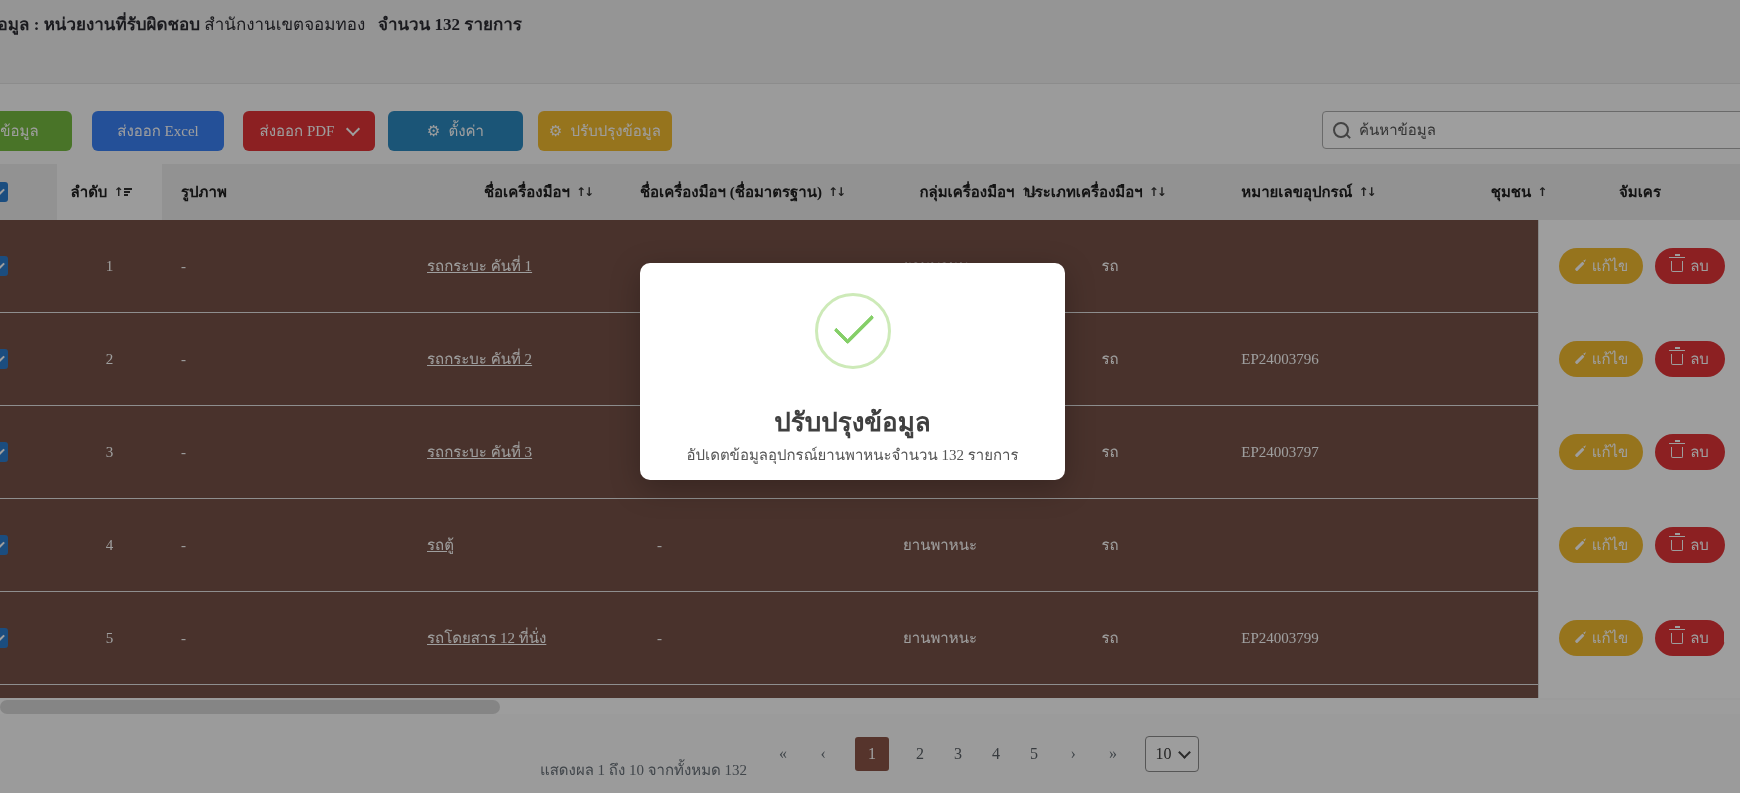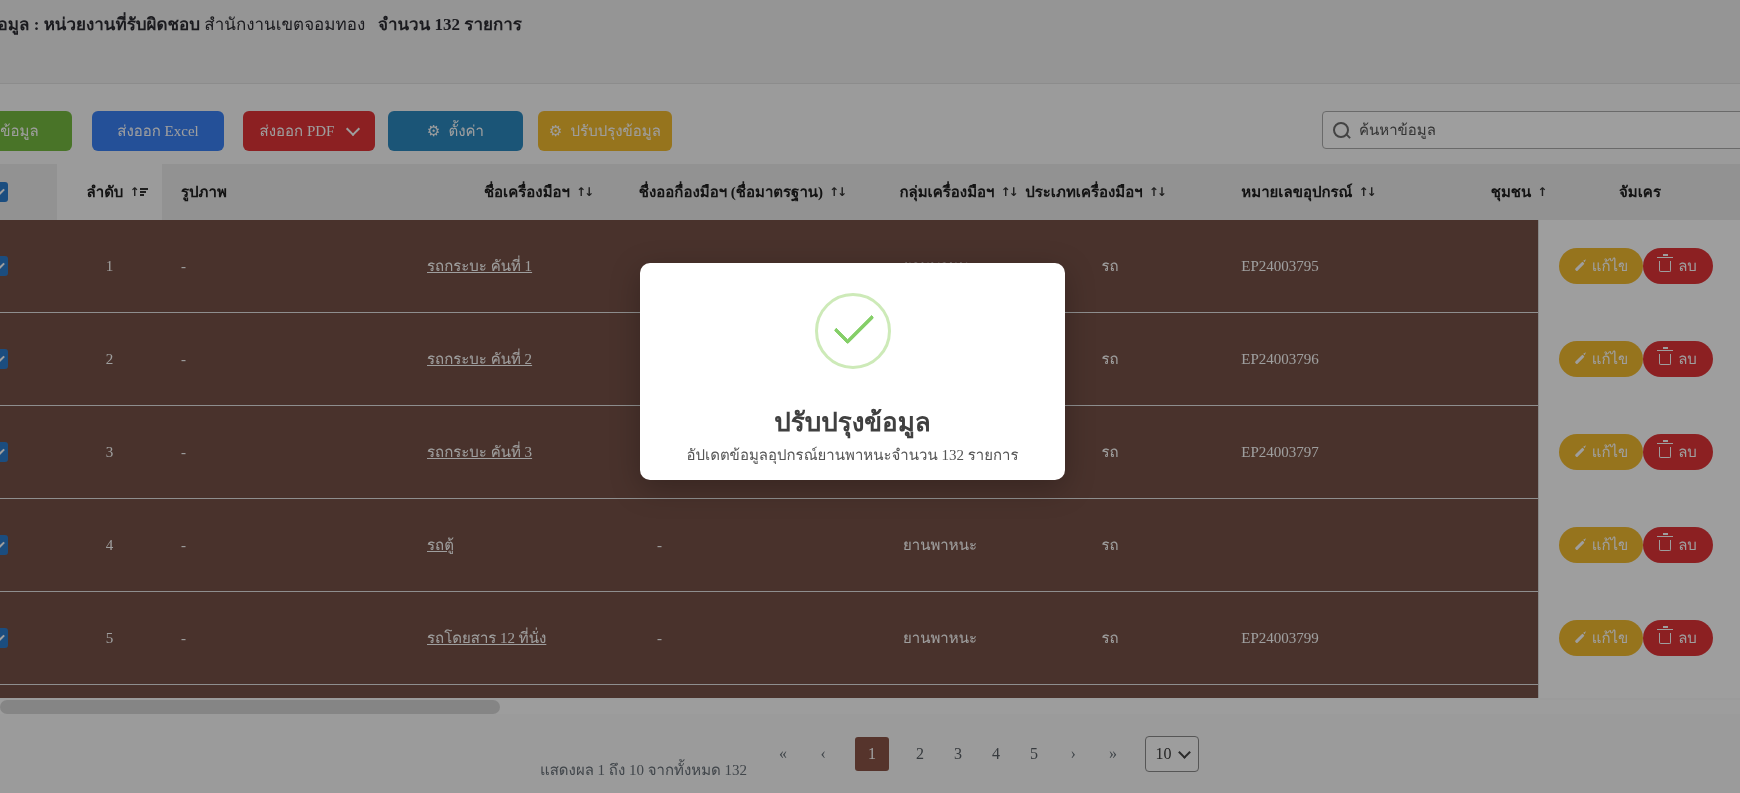--- a/index.html
+++ b/index.html
@@ -56,21 +56,21 @@
   .c-name{left:427px;text-decoration:underline;}
   .c-std{left:657px;}
   .c-group{left:850px; width:180px; justify-content:center;}
   .c-type{left:1030px; width:160px; justify-content:center;}
   .c-code{left:1182px; width:196px; justify-content:center; font-size:16px;}
   .trow .cb{top:36px;}
   .row-partial{position:absolute; left:0; top:601px; width:1538px; height:13px; background:#775247;}
 
   
   .pinned{position:absolute; left:1538px; top:136px; width:202px; height:478px; background:#ffffff; border-left:1px solid #dcdcdc;}
-  .agroup{position:absolute; left:0; width:202px; height:36px; display:flex; align-items:center; padding-left:20px; box-sizing:border-box;}
+  .agroup{position:absolute; left:0; width:202px; height:36px; display:flex; align-items:center; gap:12px; padding-left:20px; box-sizing:border-box;}
   .pill{height:36px; border:none; border-radius:18px; color:#fff; font-family:inherit; font-size:15px;
         display:flex; align-items:center; justify-content:center; gap:7px; cursor:pointer; white-space:nowrap;}
   .pill-edit{width:84px; background:#f3bb2f;}
   .pill-del{width:70px; background:#e23437;}
   .pencil{display:inline-block; width:11px; height:2.5px; background:#fff; transform:rotate(-45deg); border-radius:1px; position:relative;}
   .pencil::after{content:""; position:absolute; right:-4px; top:0; width:0; height:0; border-top:1.25px solid transparent; border-bottom:1.25px solid transparent; border-left:3.5px solid #fff;}
   .trash{position:relative; display:inline-block; width:10px; height:10px; border:1.5px solid #fff; border-top:none; border-radius:0 0 2px 2px;}
   .trash::before{content:""; position:absolute; left:-3px; top:-4px; width:16px; height:1.8px; background:#fff;}
   .trash::after{content:""; position:absolute; left:2.5px; top:-6.5px; width:5px; height:2px; background:#fff;}
 
@@ -137,36 +137,36 @@
     <div class="searchbox">
       <span class="mag"></span>
       <input type="text" placeholder="ค้นหาข้อมูล" style="">
     </div>
 
     <div class="thead">
       <div class="sorted-bg"></div>
       <span class="cb" style="top:18px">
           <i class="tick"></i>
         </span>
-      <div class="hcell hc-center" style="left:65px;width:105px">
+      <div class="hcell hc-center" style="left:49px;width:105px">
         <span>ลำดับ</span>
         <span class="sort-amt">↑<span class="bars"><i></i><i></i><i></i></span></span>
       </div>
       <div class="hcell" style="left:181px">
         <span>รูปภาพ</span>
       </div>
       <div class="hcell hc-center" style="left:438px;width:200px">
         <span>ชื่อเครื่องมือฯ</span>
         <span class="sort">↑↓</span>
       </div>
       <div class="hcell hc-center" style="left:612px;width:260px">
-        <span>ชื่งออกื่องมือฯ (ชื่อมาตรฐาน)</span>
-        <span class="sort">↑↓</span>
-      </div>
-      <div class="hcell hc-center" style="left:878px;width:160px">
+        <span>ชื่อเครื่องมือฯ (ชื่อมาตรฐาน)</span>
+        <span class="sort">↑↓</span>
+      </div>
+      <div class="hcell hc-center" style="left:898px;width:160px">
         <span>กลุ่มเครื่องมือฯ</span>
         <span class="sort">↑↓</span>
       </div>
       <div class="hcell hc-center" style="left:1015px;width:160px">
         <span>ประเภทเครื่องมือฯ</span>
         <span class="sort">↑↓</span>
       </div>
       <div class="hcell hc-center" style="left:1210px;width:196px">
         <span>หมายเลขอุปกรณ์</span>
         <span class="sort">↑↓</span>
@@ -183,21 +183,20 @@
     <div class="trow" style="top:136px">
       <span class="cb">
           <i class="tick"></i>
         </span>
       <span class="cell c-num">1</span>
       <span class="cell c-img">-</span>
       <span class="cell c-name">รถกระบะ คันที่ 1</span>
       <span class="cell c-std">-</span>
       <span class="cell c-group">ยานพาหนะ</span>
       <span class="cell c-type">รถ</span>
-      <span class="cell c-code">EP24003795</span>
     </div>
     <div class="trow" style="top:229px">
       <span class="cb">
           <i class="tick"></i>
         </span>
       <span class="cell c-num">2</span>
       <span class="cell c-img">-</span>
       <span class="cell c-name">รถกระบะ คันที่ 2</span>
       <span class="cell c-std">-</span>
       <span class="cell c-group">ยานพาหนะ</span>

